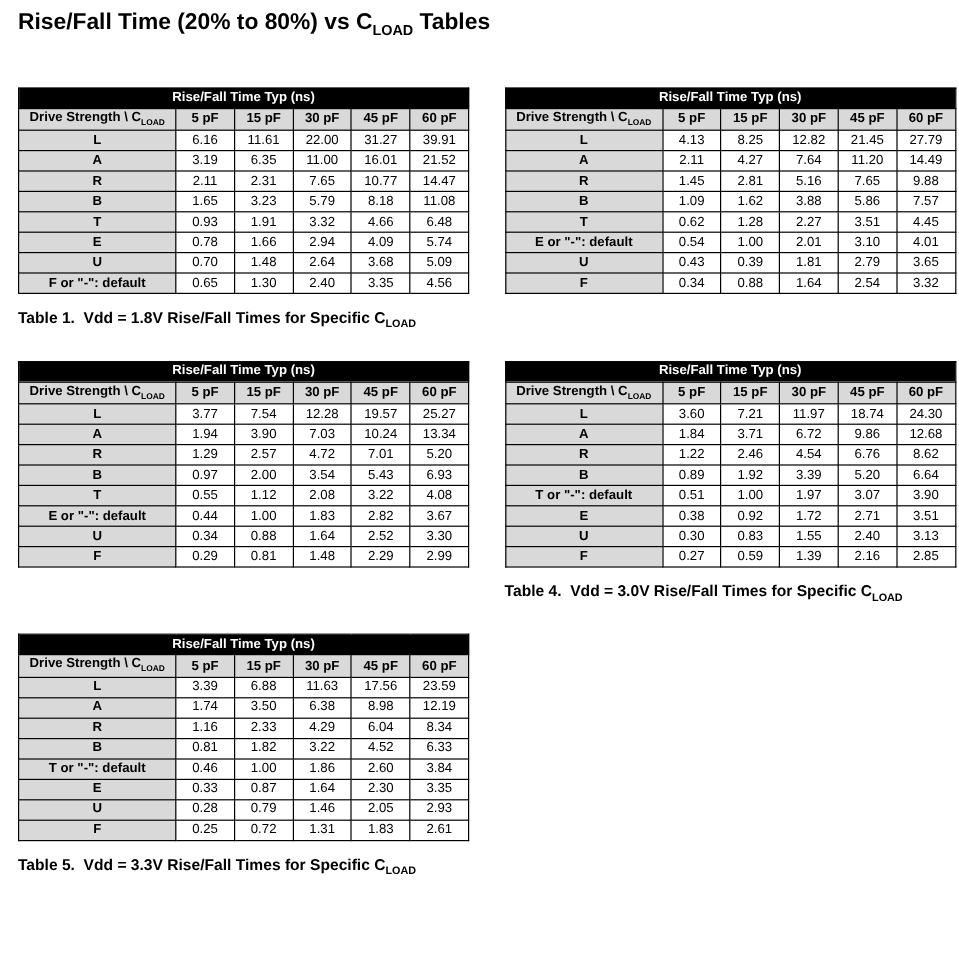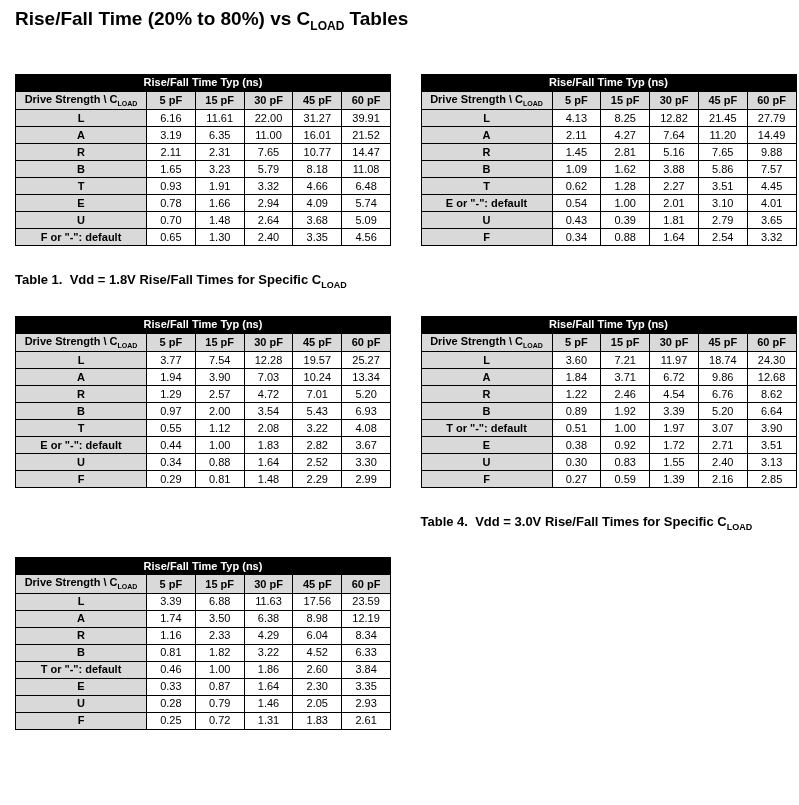--- a/index.html
+++ b/index.html
@@ -35,21 +35,21 @@
     font-weight:bold;font-size:11px;
   }
   th.corner,th.colh{
     background:var(--gray-bg);font-weight:bold;
   }
   th.corner{font-size:10.5px;}
   th.corner sub{font-size:7px;font-weight:bold;}
   td.rowlab{background:var(--gray-bg);font-weight:bold;}
   td.val{background:#ffffff;font-weight:normal;}
   .caption{
-    margin-top:26px;font-size:13px;font-weight:bold;white-space:pre;
+    margin-top:12px;font-size:13px;font-weight:bold;white-space:pre;
   }
   .caption sub{font-size:9px;font-weight:bold;}
 </style>
 </head>
 <body>
 
 <div class="page">
 
   <h1 class="page-title"><span>Rise/Fall Time (20% to 80%) vs C</span><sub>LOAD</sub><span> Tables</span></h1>
 
@@ -496,17 +496,18 @@
             <tr>
               <td class="rowlab">F</td>
               <td class="val">0.25</td>
               <td class="val">0.72</td>
               <td class="val">1.31</td>
               <td class="val">1.83</td>
               <td class="val">2.61</td>
             </tr>
           </tbody>
       </table>
+      <p class="caption"><span>Table 5.  Vdd = 3.3V Rise/Fall Times for Specific C</span><sub>LOAD</sub></p>
     </section>
 
   </div>
 
 </div>
 
 </body></html>

